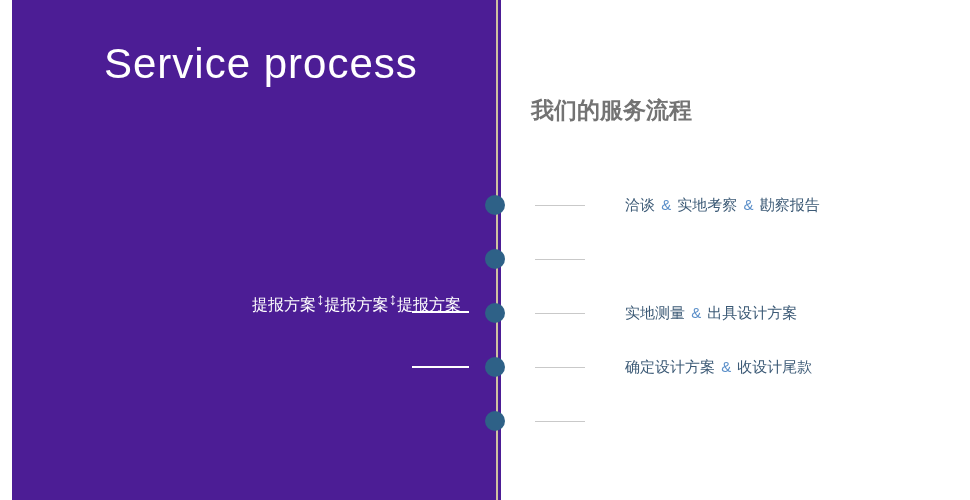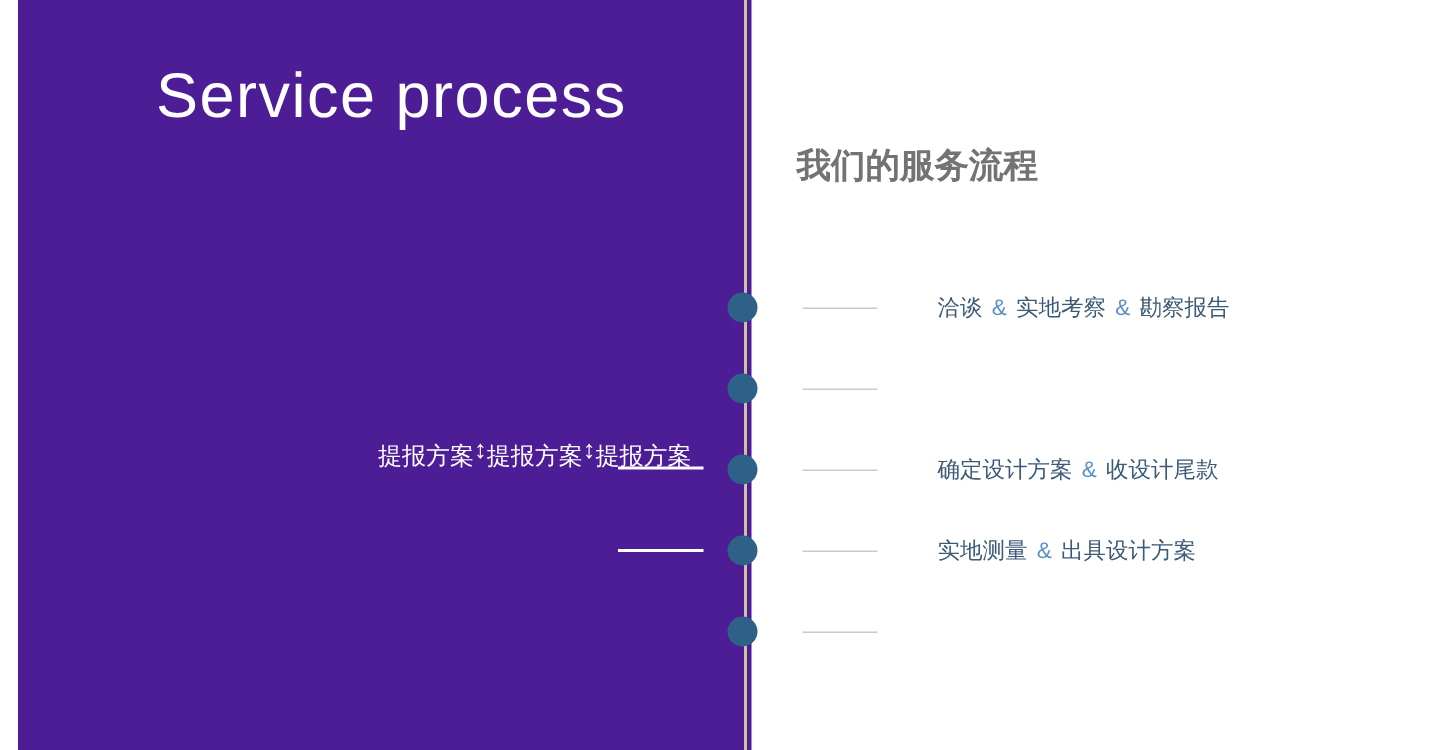--- a/index.html
+++ b/index.html
@@ -149,26 +149,26 @@
         <span class="row-line"></span>
         <span class="row-text">洽谈<span class="amp"> &amp; </span>实地考察<span class="amp"> &amp; </span>勘察报告</span>
       </div>
       <div class="process-row">
         <span class="timeline-dot"></span>
         <span class="row-line"></span>
       </div>
       <div class="process-row">
         <span class="timeline-dot"></span>
         <span class="row-line"></span>
-        <span class="row-text">确定设计方案<span class="amp"> &amp; </span>收设计尾款</span>
+        <span class="row-text">实地测量<span class="amp"> &amp; </span>出具设计方案</span>
       </div>
       <div class="process-row">
         <span class="timeline-dot"></span>
         <span class="row-line"></span>
-        <span class="row-text">实地测量<span class="amp"> &amp; </span>出具设计方案</span>
+        <span class="row-text">确定设计方案<span class="amp"> &amp; </span>收设计尾款</span>
       </div>
       <div class="process-row">
         <span class="timeline-dot"></span>
         <span class="row-line"></span>
       </div>
     </div>
 
 </div>
 
 </body></html>

